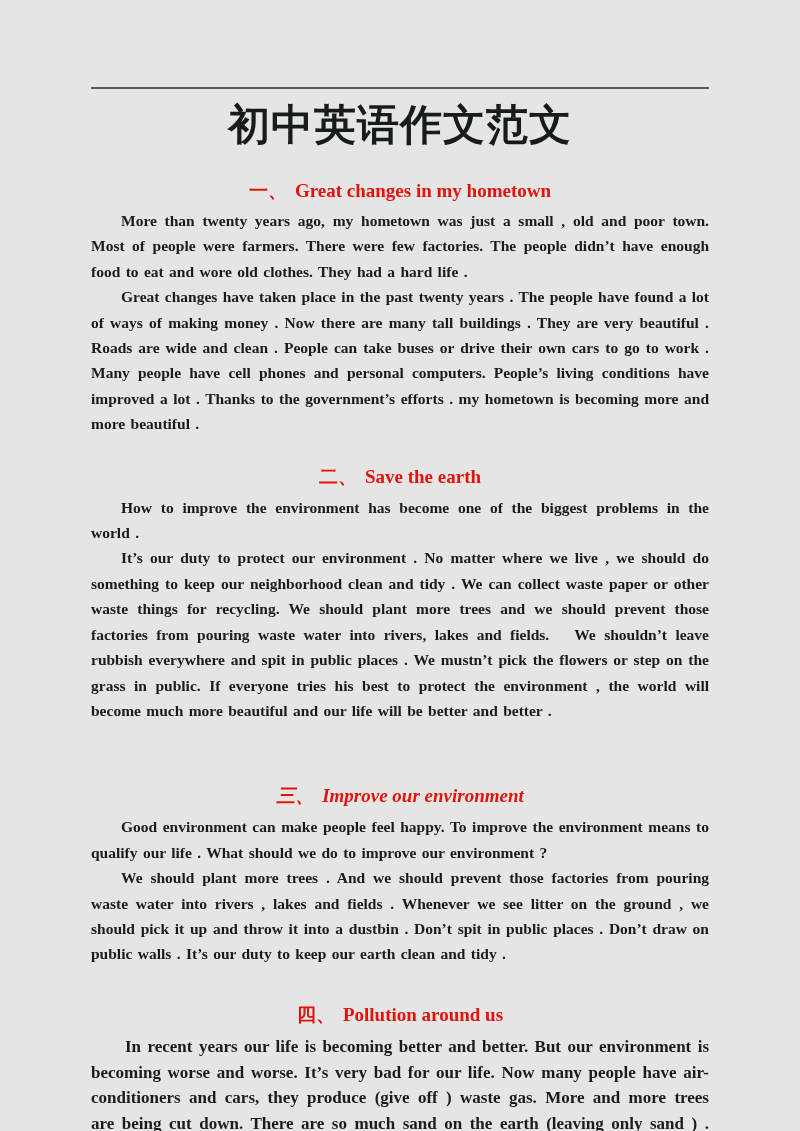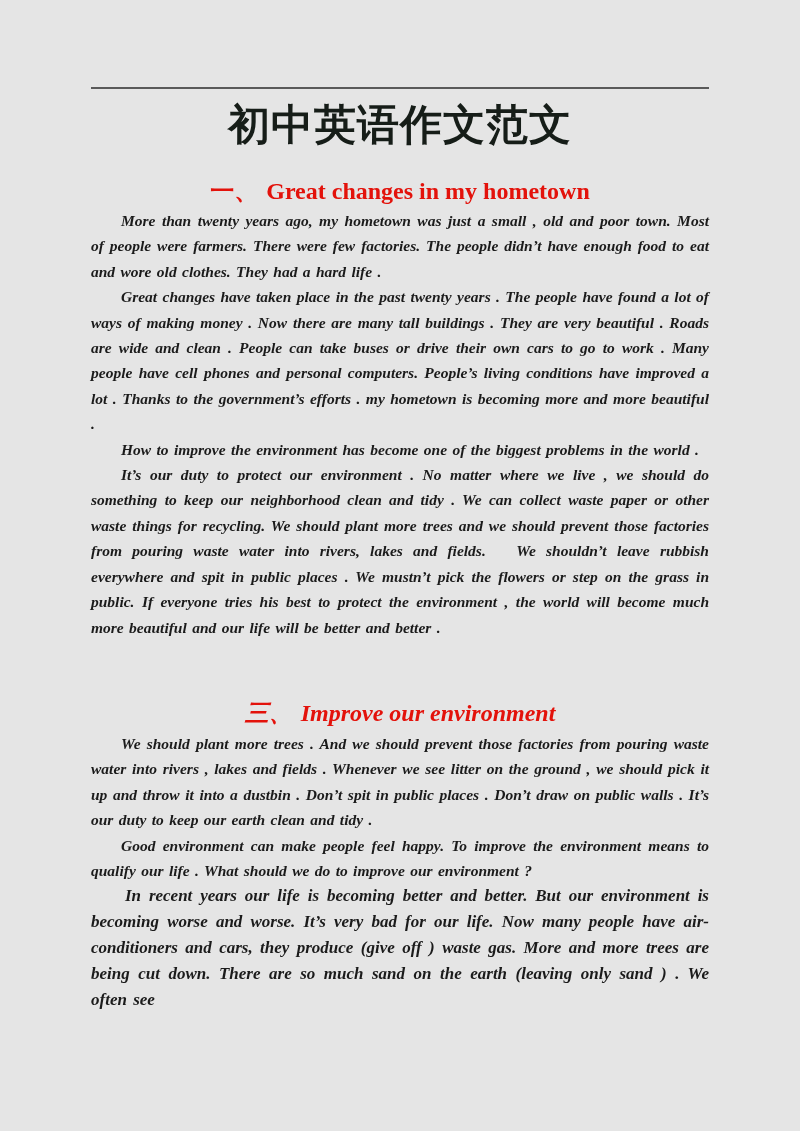--- a/index.html
+++ b/index.html
@@ -34,41 +34,40 @@
     font-size: 42px;
     line-height: 48px;
     letter-spacing: 1px;
     color: #161d18;
     text-align: center;
     white-space: nowrap;
   }
   h2.sec-heading {
     font-family: "Liberation Serif", serif;
     font-weight: bold;
-    font-size: 24px;
+    font-size: 19px;
     line-height: 22px;
     color: #e3120b;
     text-align: center;
     margin: 0;
   }
   .sec1 h2.sec-heading { margin: 31px 0 6px 0; }
   .sec2 h2.sec-heading { margin: 29px 0 7px 0; }
   .sec3 h2.sec-heading { margin: 62px 0 7px 0; font-style: italic; }
   .sec4 h2.sec-heading { margin: 37px 0 8px 0; }
   .sec-num { margin-right: 8px; }
   p.body-para {
     margin: 0;
     font-weight: bold;
     font-size: 15.5px;
     line-height: 25.4px;
     color: #1b1b1b;
     text-align: justify;
     text-indent: 30px;
     word-spacing: 1.5px;
-    font-style: italic;
   }
   .sec4 p.body-para {
     font-size: 17px;
     line-height: 25.8px;
     text-indent: 34px;
     word-spacing: 2px;
   }
 </style>
 </head>
 <body>
@@ -82,30 +81,36 @@
 
     <section class="sec1">
       <h2 class="sec-heading">
         <span class="sec-num">一、</span><span>Great changes in my hometown</span>
       </h2>
       <p class="body-para">More than twenty years ago, my hometown was just a small , old and poor town. Most of people were farmers. There were few factories. The people didn’t have enough food to eat and wore old clothes. They had a hard life .</p>
       <p class="body-para">Great changes have taken place in the past twenty years . The people have found a lot of ways of making money . Now there are many tall buildings . They are very beautiful . Roads are wide and clean . People can take buses or drive their own cars to go to work . Many people have cell phones and personal computers. People’s living conditions have improved a lot . Thanks to the government’s efforts . my hometown is becoming more and more beautiful .</p>
     </section>
 
     <section class="sec2">
+      <h2 class="sec-heading">
+        <span class="sec-num">二、</span><span>Save the earth</span>
+      </h2>
       <p class="body-para">How to improve the environment has become one of the biggest problems in the world .</p>
       <p class="body-para">It’s our duty to protect our environment . No matter where we live , we should do something to keep our neighborhood clean and tidy . We can collect waste paper or other waste things for recycling. We should plant more trees and we should prevent those factories from pouring waste water into rivers, lakes and fields.&nbsp;&nbsp; We shouldn’t leave rubbish everywhere and spit in public places . We mustn’t pick the flowers or step on the grass in public. If everyone tries his best to protect the environment , the world will become much more beautiful and our life will be better and better .</p>
     </section>
 
     <section class="sec3">
       <h2 class="sec-heading">
         <span class="sec-num">三、</span><span>Improve our environment</span>
       </h2>
+      <p class="body-para">Good environment can make people feel happy. To improve the environment means to qualify our life . What should we do to improve our environment ?</p>
       <p class="body-para">We should plant more trees . And we should prevent those factories from pouring waste water into rivers , lakes and fields . Whenever we see litter on the ground , we should pick it up and throw it into a dustbin . Don’t spit in public places . Don’t draw on public walls . It’s our duty to keep our earth clean and tidy .</p>
-      <p class="body-para">Good environment can make people feel happy. To improve the environment means to qualify our life . What should we do to improve our environment ?</p>
     </section>
 
     <section class="sec4">
+      <h2 class="sec-heading">
+        <span class="sec-num">四、</span><span>Pollution around us</span>
+      </h2>
       <p class="body-para">In recent years our life is becoming better and better. But our environment is becoming worse and worse. It’s very bad for our life. Now many people have air-conditioners and cars, they produce (give off ) waste gas. More and more trees are being cut down. There are so much sand on the earth (leaving only sand ) . We often see</p>
     </section>
 
   </div>
 </div>
 
 </body></html>

